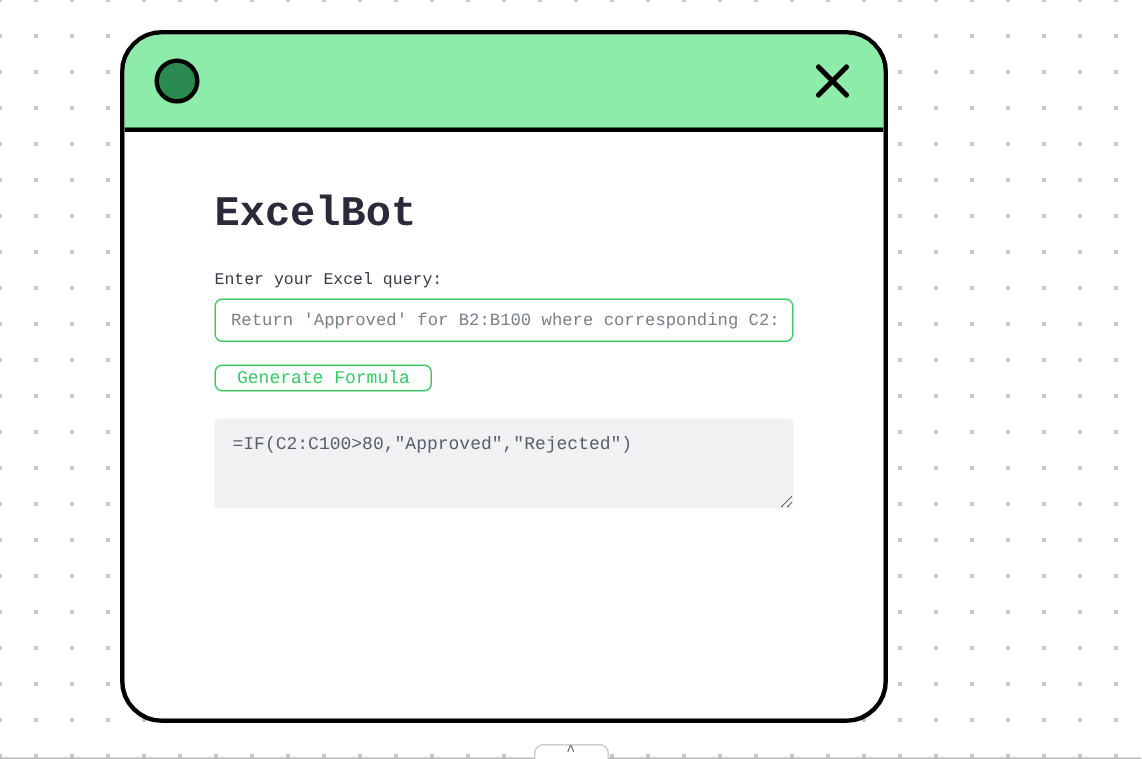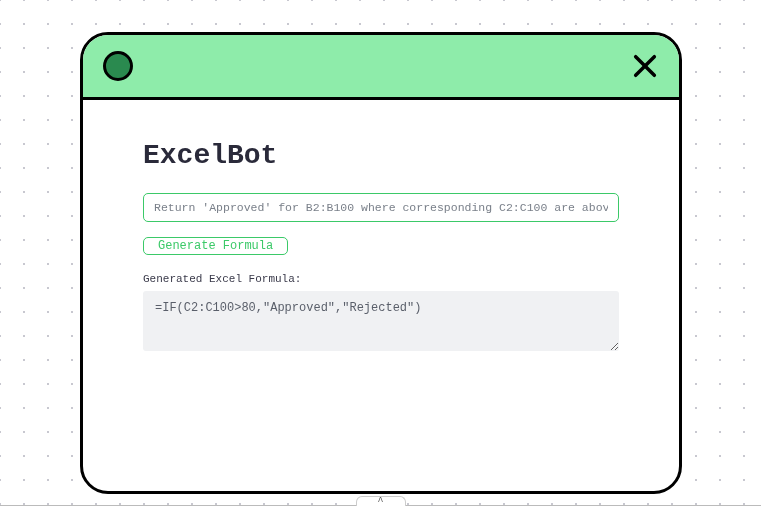--- a/index.html
+++ b/index.html
@@ -17,23 +17,23 @@
     }
     .dot-bg {
       position: absolute;
       inset: 0;
       background-image: radial-gradient(circle, #c8c8d0 1.5px, transparent 1.5px);
       background-size: 24px 24px;
       background-position: 12px 12px;
     }
     .window {
       position: absolute;
-      top: 32px;
+      top: 20px;
       left: 80px;
-      width: 602px;
+      width: 512px;
       height: 462px;
       background: #ffffff;
       border: 3px solid #000000;
       border-radius: 28px;
       overflow: hidden;
     }
     .titlebar {
       height: 65px;
       background: #8eecaa;
       border-bottom: 3px solid #000000;
@@ -158,23 +158,23 @@
       <svg viewBox="0 0 24 24" fill="none" stroke="#000000" stroke-width="3" stroke-linecap="round">
         <line x1="4" y1="4" x2="20" y2="20"></line>
         <line x1="20" y1="4" x2="4" y2="20"></line>
       </svg>
     </div>
   </div>
 
   <div class="content">
     <h1 class="app-title">ExcelBot</h1>
 
+    <div class="input-label">Enter your Excel query:</div>
     <input type="text" class="query-input" value="Return 'Approved' for B2:B100 where corresponding C2:C100 are above 80," style="">
 
     <button class="generate-btn">Generate Formula</button>
 
-    <div class="output-label">Generated Excel Formula:</div>
     <textarea class="output-area" style="">=IF(C2:C100&gt;80,"Approved","Rejected")</textarea>
   </div>
 </div>
 
 <div class="bottom-line"></div>
 <div class="bottom-arrow">^</div>
 
 </body></html>

